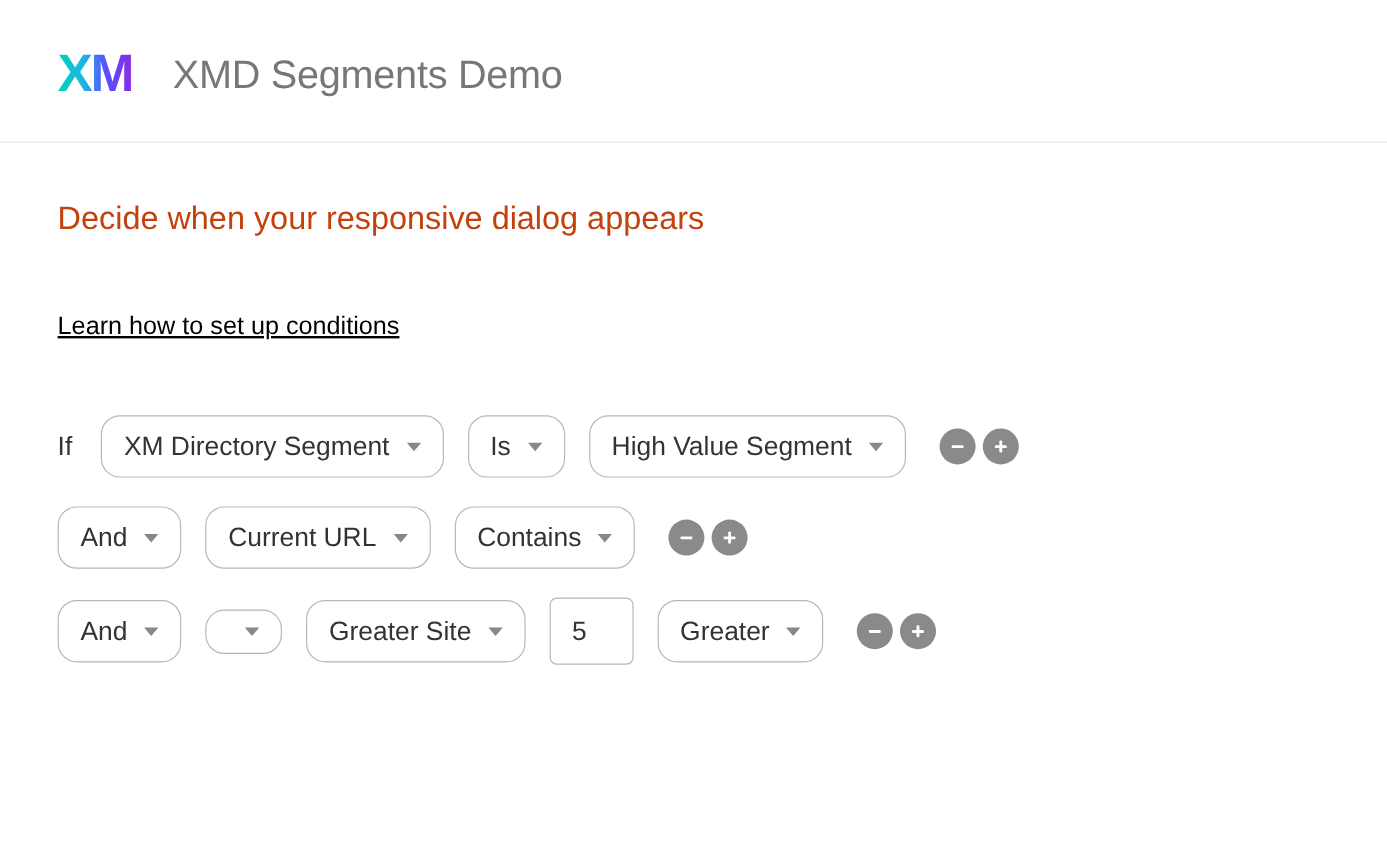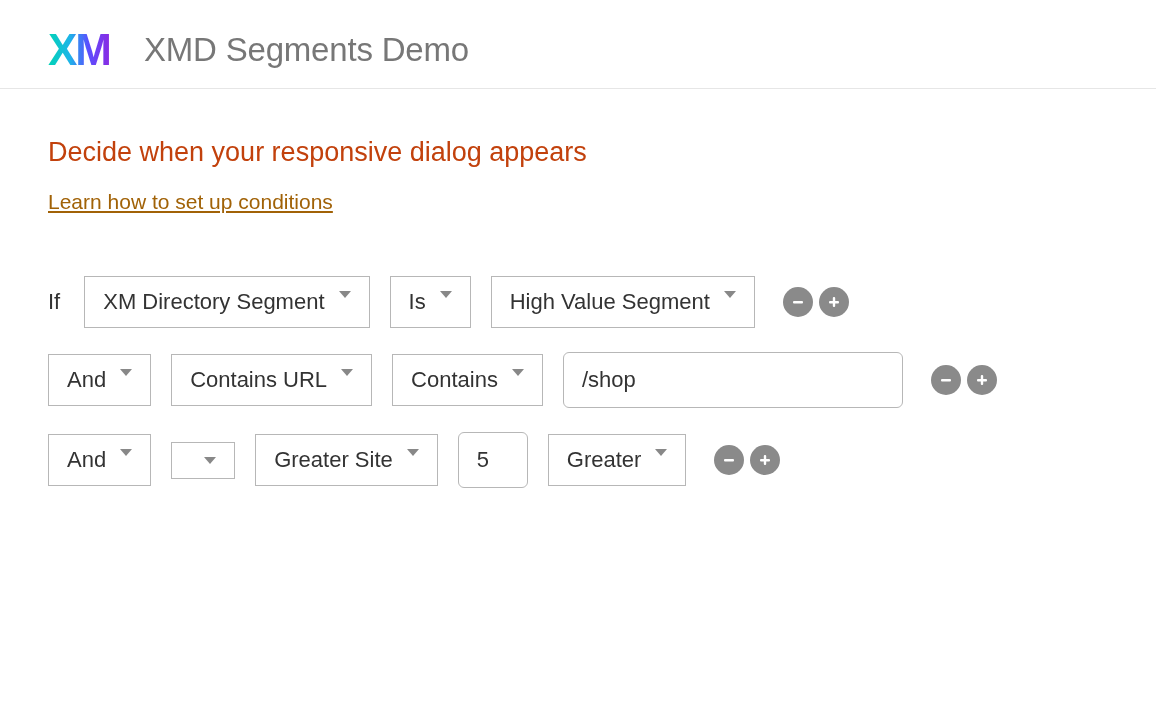--- a/index.html
+++ b/index.html
@@ -7,22 +7,23 @@
     margin: 0;
     font-family: -apple-system, BlinkMacSystemFont, "Segoe UI", Helvetica, Arial, sans-serif;
     background: #fff;
     color: #2b2b2b;
     width: 1156px;
     height: 702px;
   }
   .header {
     display: flex;
     align-items: center;
-    padding: 28px 48px 16px 48px;
+    padding: 28px 48px 34px 48px;
     border-bottom: 1px solid #e6e6e6;
+    margin-top: 12px;
   }
   .logo {
     font-size: 44px;
     font-weight: 800;
     letter-spacing: -2px;
     background: linear-gradient(90deg, #00d4b5 0%, #1db4e8 35%, #5a4eff 65%, #8a2be2 100%);
     -webkit-background-clip: text;
     background-clip: text;
     color: transparent;
     margin-right: 34px;
@@ -39,39 +40,41 @@
   }
   .section-title {
     font-size: 27px;
     font-weight: 400;
     color: #c2410c;
     margin: 0 0 22px 0;
   }
   .help-link {
     display: inline-block;
     font-size: 21px;
-    color: #a16207;
+    color: #000000;
     text-decoration: underline;
     margin-bottom: 62px;
+    margin-top: 40px;
   }
   .rule-row {
     display: flex;
     align-items: center;
     gap: 20px;
     margin-bottom: 24px;
   }
   .if-label {
     font-size: 22px;
     color: #333;
     margin-right: 4px;
   }
   .selector {
     display: inline-flex;
+    align-items: center;
     border: 1px solid #b7b7b7;
-    border-radius: 0;
+    border-radius: 16px;
     padding: 14px 18px;
     font-size: 22px;
     color: #333;
     background: #fff;
     cursor: pointer;
     line-height: 1;
   }
   .selector .caret {
     margin-left: 14px;
     width: 0;
@@ -157,30 +160,29 @@
   </div>
 
   
   <div class="rule-row">
     <div class="selector">
       <span>And</span>
       <span class="caret"></span>
     </div>
 
     <div class="selector">
-      <span>Contains URL</span>
+      <span>Current URL</span>
       <span class="caret"></span>
     </div>
 
     <div class="selector">
       <span>Contains</span>
       <span class="caret"></span>
     </div>
 
-    <input class="text-input" style="width: 340px;" value="/shop">
 
     <div class="row-icons">
       <span class="circle-btn">
         <svg width="14" height="14" viewBox="0 0 14 14">
             <rect x="2" y="6" width="10" height="2.4" rx="1" fill="#fff"></rect>
           </svg>
       </span>
       <span class="circle-btn">
         <svg width="14" height="14" viewBox="0 0 14 14">
             <rect x="2" y="6" width="10" height="2.4" rx="1" fill="#fff"></rect>

